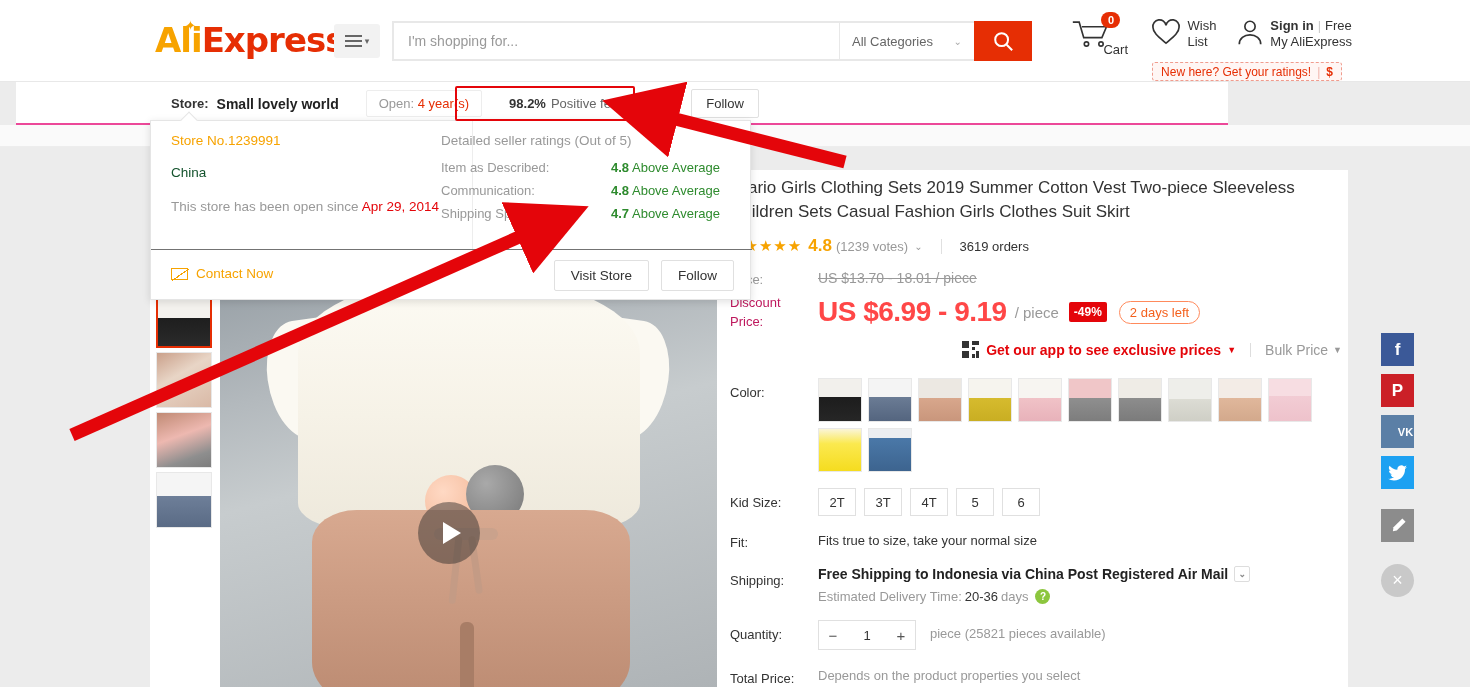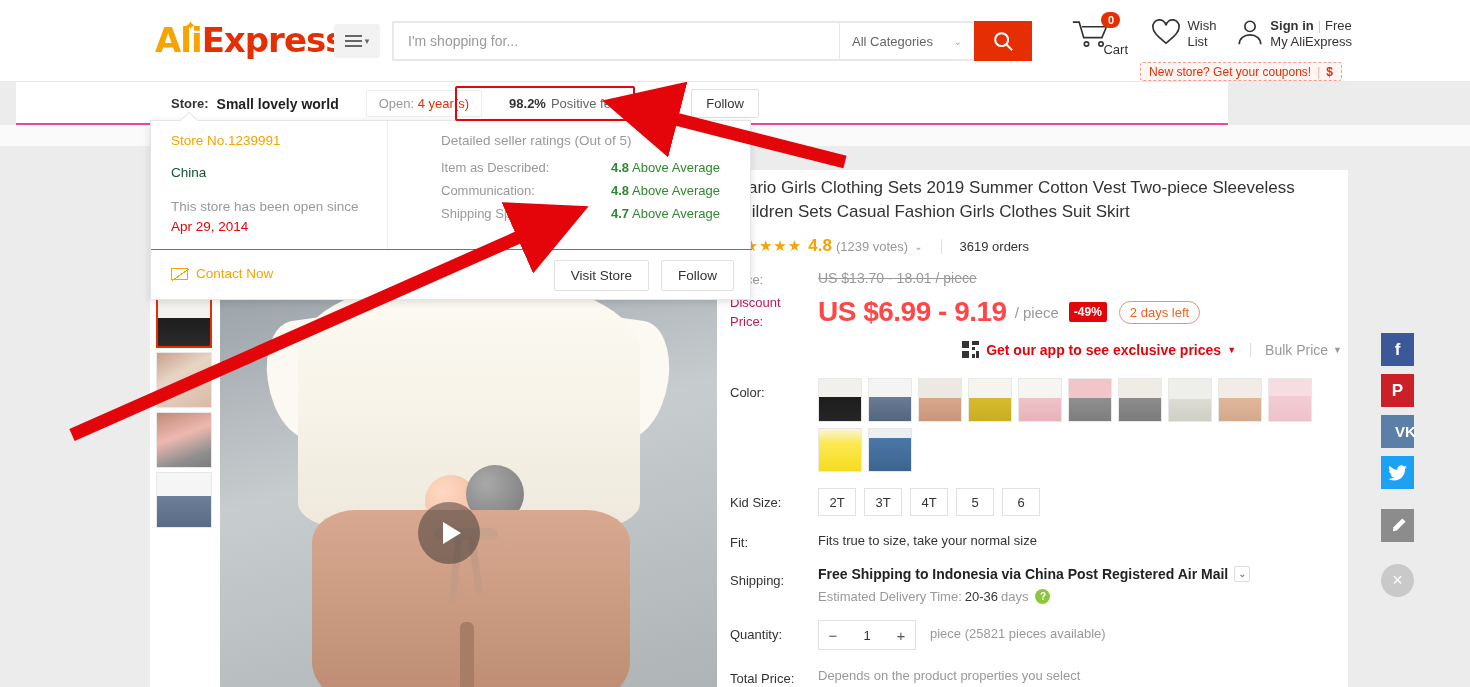--- a/index.html
+++ b/index.html
@@ -217,21 +217,21 @@
   .total-txt { font-size: 13px; color: #999; padding-top: 4px; text-align: center; }
 
   
   .dropdown {
     position: absolute; left: 150px; top: 120px; width: 601px; height: 180px;
     background: #fff; border: 1px solid #e5e5e5; box-shadow: 0 2px 8px rgba(0,0,0,0.12);
     z-index: 30;
   }
   .dd-arrow { position: absolute; left: 32px; top: -7px; width: 12px; height: 12px;
     background: #fff; border-left: 1px solid #e5e5e5; border-top: 1px solid #e5e5e5; transform: rotate(45deg); }
-  .dd-left { position: absolute; left: 0; top: 0; width: 237px; height: 130px; padding: 12px 20px; border-right: 1px solid #ededed; }
+  .dd-left { position: absolute; left: 0; top: 0; width: 322px; height: 130px; padding: 12px 20px; border-right: 1px solid #ededed; }
   .dd-storeno { color: #f7a300; font-size: 13.5px; }
   .dd-country { color: #14532d; font-size: 13.5px; margin-top: 17px; }
   .dd-since { color: #999; font-size: 13.5px; margin-top: 17px; line-height: 20px; }
   .dd-since .date { color: #e4050a; }
   .dd-right { position: absolute; left: 272px; top: 0; width: 328px; padding: 12px 18px; }
   .dd-h { font-size: 13.5px; color: #333; font-weight: bold; }
   .dd-h span { color: #999; font-weight: normal; }
   .dd-tbl { margin-top: 12px; }
   .dd-tr { display: flex; margin-bottom: 8px; }
   .dd-k { width: 170px; font-size: 13px; color: #999; }
@@ -244,21 +244,21 @@
     background: linear-gradient(to bottom right, transparent 46%, #f7a300 46%, #f7a300 52%, transparent 52%); }
   .dd-btns { position: absolute; right: 18px; top: 10px; display: flex; gap: 12px; }
   .dd-btn { border: 1px solid #e0e0e0; background: #fff; font-size: 13.5px; color: #333; padding: 7px 16px; border-radius: 2px; }
 
   
   .social { position: absolute; right: 56px; top: 333px; display: flex; flex-direction: column; gap: 8px; align-items: center; }
   .soc { width: 33px; height: 33px; display: flex; align-items: center; justify-content: center;
     color: #fff; font-weight: bold; font-size: 17px; }
   .soc.fb { background: #3b5998; }
   .soc.pin { background: #cb2027; }
-  .soc.vk { background: #5b7fa6; font-size: 15px; padding-left: 16px; }
+  .soc.vk { background: #5b7fa6; font-size: 11px; padding-left: 16px; }
   .soc.tw { background: #1da1f2; }
   .soc.edit { background: #8c8c8c; margin-top: 12px; }
   .soc.close { background: #c9c9c9; border-radius: 50%; margin-top: 14px; font-size: 18px; font-weight: normal; }
 
   
   .arrows { position: absolute; left: 0; top: 0; width: 1470px; height: 687px; pointer-events: none; z-index: 60; }
 </style>
 </head>
 <body>
 
@@ -323,21 +323,21 @@
         <div class="cell-txt">
           <div>
             <span class="b">Sign in</span><span class="sep">|</span><span>Free</span>
           </div>
           <div>My AliExpress</div>
         </div>
       </div>
     </div>
 
     <div class="coupon-banner">
-      <span>New store? Get your coupons!</span>
+      <span>New here? Get your ratings!</span>
       <span class="divider">|</span>
       <span class="dollar">$</span>
     </div>
   </div>
 
   <div class="storebar">
     <div class="storebar-inner">
       <span class="sb-label">Store:</span>
       <span class="sb-name">Small lovely world</span>
       <span class="sb-open">

